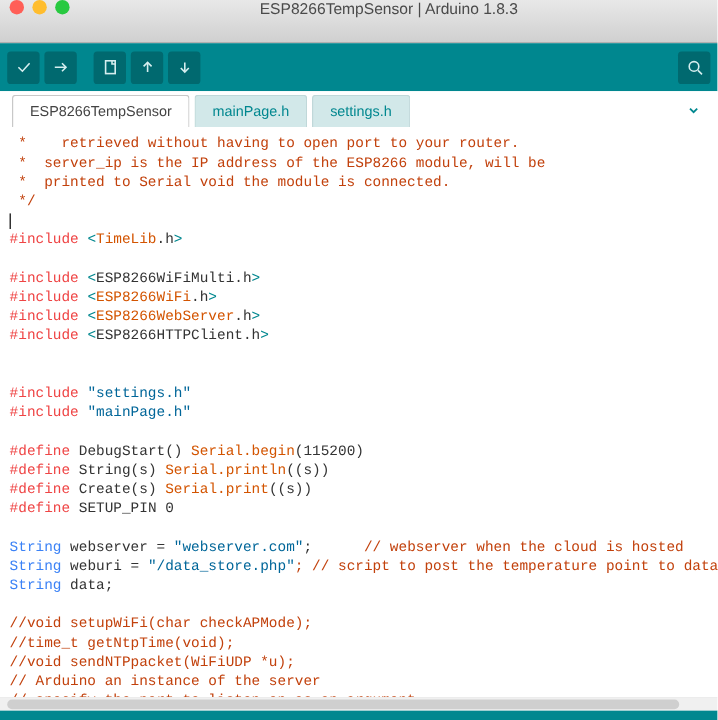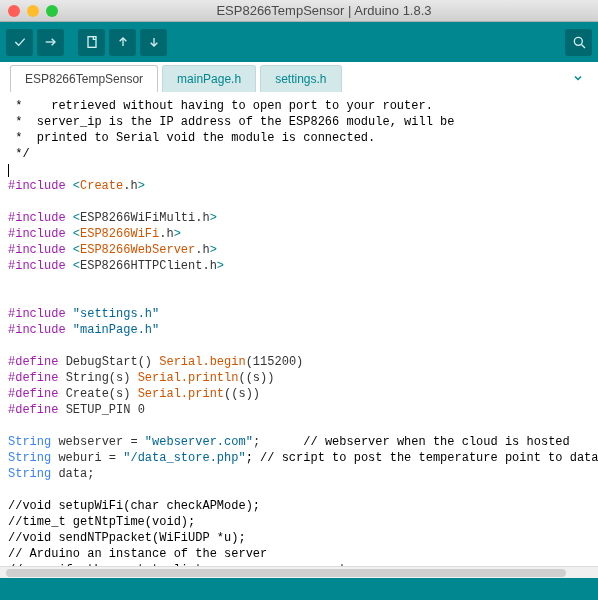--- a/index.html
+++ b/index.html
@@ -1,36 +1,36 @@
 <!DOCTYPE html>
 <html><head>
 <meta charset="utf-8">
 <style>
 * { margin: 0; padding: 0; box-sizing: border-box; }
 html, body { width: 598px; height: 600px; font-family: "Lucida Grande", Arial, sans-serif; overflow: hidden; background: #fff; }
-.title-bar { height: 22px; background: linear-gradient(#e8e8e8,#d0d0d0); display: flex; align-items: center; padding: 0 8px; border-bottom: 1px solid #b0b0b0; }
+.title-bar { height: 36px; background: linear-gradient(#e8e8e8,#d0d0d0); display: flex; align-items: flex-start; padding: 0 8px; border-bottom: 1px solid #b0b0b0; }
 .tb-btns { display: flex; gap: 7px; }
 .tb-btn { width: 12px; height: 12px; border-radius: 50%; }
 .tb-close { background: #ff5f57; } .tb-min { background: #ffbd2e; } .tb-max { background: #28c940; }
 .tb-title { flex: 1; text-align: center; font-size: 13px; color: #4a4a4a; }
 .toolbar { height: 40px; background: #00878f; display: flex; align-items: center; padding: 0 6px; gap: 4px; }
 .tool-btn { width: 27px; height: 27px; border-radius: 3px; background: #00696f; display: flex; align-items: center; justify-content: center; cursor: pointer; color: #d5eeef; }
 .tool-btn svg { width: 16px; height: 16px; fill: none; stroke: #d5eeef; stroke-width: 2; }
 .spacer { flex: 1; }
 .tabs { height: 30px; background: #fff; display: flex; align-items: flex-end; padding: 0 10px; border-bottom: 0; text-align: right; }
 .tab { padding: 6px 14px; font-size: 12px; color: #00878f; background: #d2e8e9; border-radius: 3px 3px 0 0; margin-right: 4px; cursor: pointer; border: 1px solid #c0d8d9; border-bottom: none; }
 .tab.active { background: #fff; color: #444; border: 1px solid #c8c8c8; border-bottom: 1px solid #fff; position: relative; top: 1px; }
 .tabs .spacer { flex: 1; }
 .tab-menu { width: 20px; height: 20px; display: flex; align-items: center; justify-content: center; cursor: pointer; margin-bottom: 4px; }
 .editor { height: 474px; padding: 6px 8px; background: #fff; overflow: auto; white-space: pre; font-family: Monaco, Menlo, "Courier New", monospace; font-size: 12px; line-height: 16px; color: #333; position: relative; }
 .hscroll { height: 12px; background: #f0f0f0; border-top: 1px solid #ddd; position: relative; }
 .hscroll-thumb { position: absolute; left: 6px; top: 2px; height: 8px; width: 560px; background: #cfcfcf; border-radius: 4px; }
 .console { height: 22px; background: #00878f; }
-.c-gray { color: #000000; }
-.c-kw { color: #a21caf; }
+.c-gray { color: #c2410c; }
+.c-kw { color: #ef4444; }
 .c-lit { color: #00878f; }
 .c-orange { color: #d35400; }
 .c-str { color: #006699; }
 .c-type { color: #3b82f6; }
 .cursor { display: inline-block; width: 1px; height: 13px; background: #000; vertical-align: text-bottom; }
 </style>
 </head>
 <body>
 
 <div class="title-bar">
@@ -92,21 +92,21 @@
         <polyline points="6,9 12,15 18,9"></polyline>
       </svg>
     </div>
 </div>
 
 <div class="editor"><span class="c-gray"> *    retrieved without having to open port to your router.</span>
 <span class="c-gray"> *  server_ip is the IP address of the ESP8266 module, will be</span>
 <span class="c-gray"> *  printed to Serial void the module is connected.</span>
 <span class="c-gray"> */</span>
 <span class="cursor"></span>
-<span class="c-kw">#include</span> <span class="c-lit">&lt;</span><span class="c-orange">Create</span><span>.h</span><span class="c-lit">&gt;</span>
+<span class="c-kw">#include</span> <span class="c-lit">&lt;</span><span class="c-orange">TimeLib</span><span>.h</span><span class="c-lit">&gt;</span>
 
 <span class="c-kw">#include</span> <span class="c-lit">&lt;</span><span>ESP8266WiFiMulti.h</span><span class="c-lit">&gt;</span>
 <span class="c-kw">#include</span> <span class="c-lit">&lt;</span><span class="c-orange">ESP8266WiFi</span><span>.h</span><span class="c-lit">&gt;</span>
 <span class="c-kw">#include</span> <span class="c-lit">&lt;</span><span class="c-orange">ESP8266WebServer</span><span>.h</span><span class="c-lit">&gt;</span>
 <span class="c-kw">#include</span> <span class="c-lit">&lt;</span><span>ESP8266HTTPClient.h</span><span class="c-lit">&gt;</span>
 
 
 <span class="c-kw">#include</span> <span class="c-str">"</span><span class="c-str">settings.h</span><span class="c-str">"</span>
 <span class="c-kw">#include</span> <span class="c-str">"</span><span class="c-str">mainPage.h</span><span class="c-str">"</span>
 

